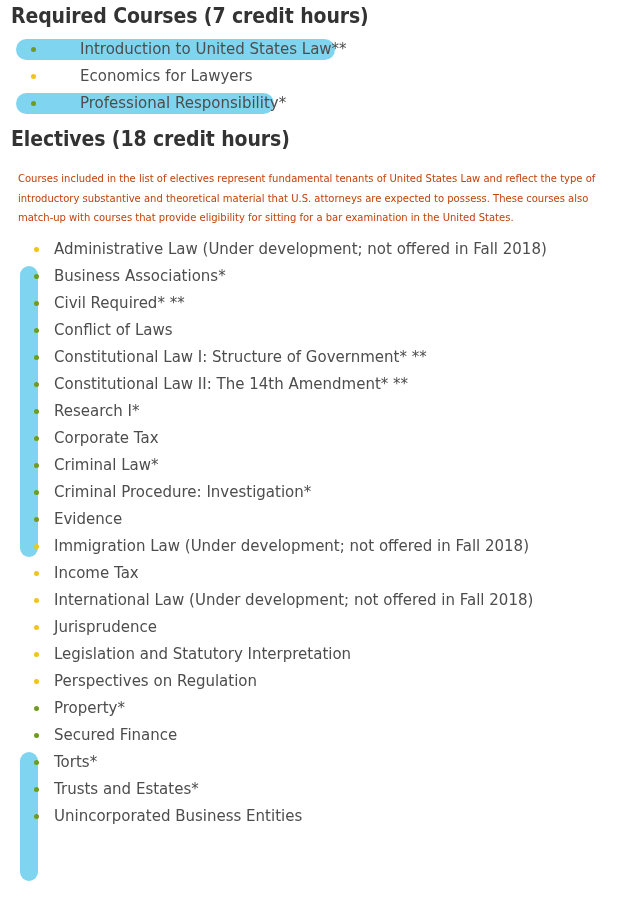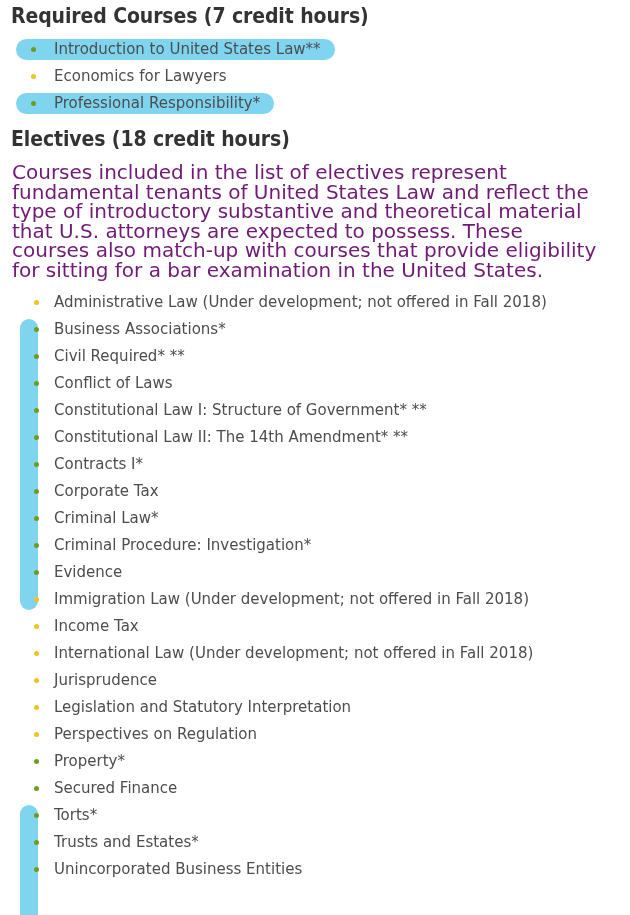--- a/index.html
+++ b/index.html
@@ -43,24 +43,24 @@
   }
   #electives-heading {
     font-size: 21px;
     line-height: 26px;
     padding-top: 9px;
     padding-left: 5px;
   }
 
   
   .intro-paragraph {
-    font-size: 20px;
+    font-size: 10px;
     line-height: 19.6px;
-    color: #701a75;
-    margin: 0;
+    color: #c2410c;
+    margin: 6px;
     padding: 11px 6px 0 6px;
     max-width: 592px;
   }
 
   
   ul.course-list {
     list-style: none;
     margin: 0;
     padding: 0;
   }
@@ -96,20 +96,21 @@
     left: 15px;
     top: 11px;
     width: 5px;
     height: 5px;
     border-radius: 50%;
     z-index: 1;
   }
   #required-list li .label {
     position: relative;
     z-index: 1;
+    margin-left: 26px;
   }
 
   
   #electives-wrap {
     position: relative;
     margin-top: 8px;
     padding-left: 8px;
   }
 
   
@@ -170,21 +171,21 @@
   <div id="electives-wrap">
     <div class="highlight-bar" style="top: 30px; height: 291px;"></div>
       <div class="highlight-bar" style="top: 516px; height: 129px;"></div>
       <ul class="course-list" id="electives-list">
         <li><span class="bullet yellow"></span><span class="label">Administrative Law (Under development; not offered in Fall 2018)</span></li>
         <li><span class="bullet green"></span><span class="label">Business Associations*</span></li>
         <li><span class="bullet green"></span><span class="label">Civil Required* **</span></li>
         <li><span class="bullet green"></span><span class="label">Conflict of Laws</span></li>
         <li><span class="bullet green"></span><span class="label">Constitutional Law I: Structure of Government* **</span></li>
         <li><span class="bullet green"></span><span class="label">Constitutional Law II: The 14th Amendment* **</span></li>
-        <li><span class="bullet green"></span><span class="label">Contracts I*</span></li>
+        <li><span class="bullet green"></span><span class="label">Research I*</span></li>
         <li><span class="bullet green"></span><span class="label">Corporate Tax</span></li>
         <li><span class="bullet green"></span><span class="label">Criminal Law*</span></li>
         <li><span class="bullet green"></span><span class="label">Criminal Procedure: Investigation*</span></li>
         <li><span class="bullet green"></span><span class="label">Evidence</span></li>
         <li><span class="bullet yellow"></span><span class="label">Immigration Law (Under development; not offered in Fall 2018)</span></li>
         <li><span class="bullet yellow"></span><span class="label">Income Tax</span></li>
         <li><span class="bullet yellow"></span><span class="label">International Law (Under development; not offered in Fall 2018)</span></li>
         <li><span class="bullet yellow"></span><span class="label">Jurisprudence</span></li>
         <li><span class="bullet yellow"></span><span class="label">Legislation and Statutory Interpretation</span></li>
         <li><span class="bullet yellow"></span><span class="label">Perspectives on Regulation</span></li>

